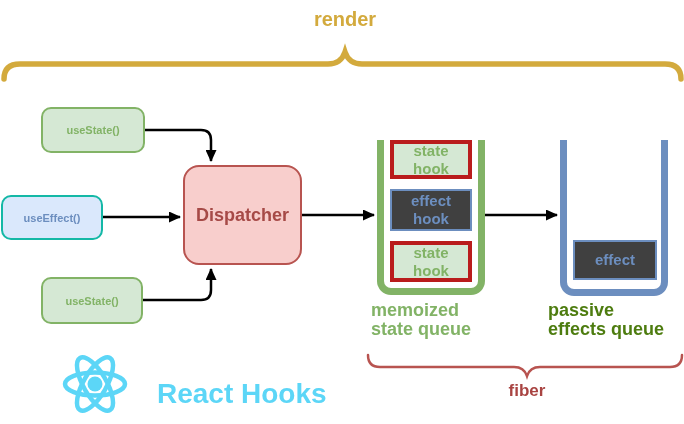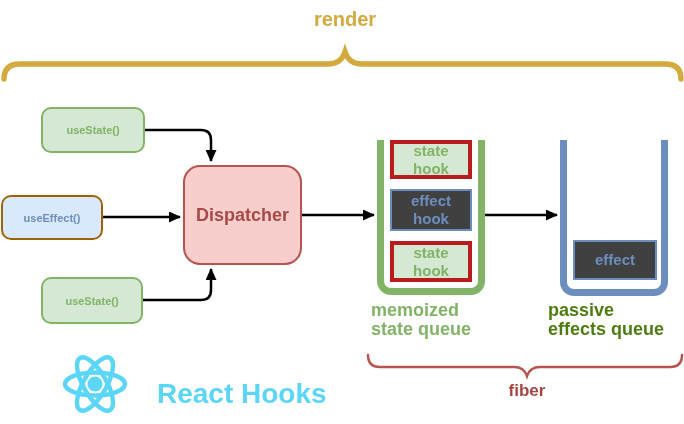--- a/index.html
+++ b/index.html
@@ -9,21 +9,21 @@
   }
   .abs{position:absolute;}
   svg{display:block;}
   
   .box{
     position:absolute;display:flex;align-items:center;justify-content:center;
     border-radius:10px;font-weight:bold;font-size:11px;box-sizing:border-box;
     text-align:center;
   }
   .box.green{background:#d5e8d4;border:2px solid #82b366;color:#82b366;}
-  .box.blue{background:#dae8fc;border:2px solid #a16207;color:#6c8ebf;}
+  .box.blue{background:#dae8fc;border:2px solid #14b8a6;color:#6c8ebf;}
   .box.red{background:#f8cecc;border:2px solid #b85450;color:#a64a47;border-radius:16px;font-size:18px;}
   
   .qbox{
     position:absolute;display:flex;align-items:center;justify-content:center;
     font-weight:bold;font-size:15px;line-height:18px;box-sizing:border-box;
     text-align:center;white-space:pre-line;
   }
   .qbox.green{background:#d5e8d4;border:4px solid #b91c1c;color:#82b366;}
   .qbox.blue{background:#404040;border:2px solid #6c8ebf;color:#6c8ebf;}
   
@@ -75,21 +75,21 @@
     <path d="M 302 215 L 374 215" fill="none" stroke="#000" stroke-width="2.5" marker-end="url(#arrowhead)"></path>
     <path d="M 485 215 L 557 215" fill="none" stroke="#000" stroke-width="2.5" marker-end="url(#arrowhead)"></path>
   </svg>
 
   <div class="render-label">render</div>
 
   <div class="box green" style="left:41px;top:107px;width:104px;height:46px;">useState()</div>
   <div class="box blue" style="left:1px;top:195px;width:102px;height:45px;">useEffect()</div>
   <div class="box green" style="left:41px;top:277px;width:102px;height:47px;">useState()</div>
 
-  <div class="box red" style="left:183px;top:165px;width:119px;height:100px;border-radius:17px;">Dispatcher</div>
+  <div class="box red" style="left:183px;top:165px;width:119px;height:100px;">Dispatcher</div>
 
   <div class="ucontainer green" style="left:377px;top:140px;width:108px;height:155px;"></div>
   <div class="qbox green" style="left:390px;top:140px;width:82px;height:39px;">state
 hook</div>
   <div class="qbox blue" style="left:390px;top:189px;width:82px;height:42px;">effect
 hook</div>
   <div class="qbox green" style="left:390px;top:241px;width:82px;height:41px;">state
 hook</div>
   <div class="caption green" style="left:371px;top:301px;width:120px;">memoized
 state queue</div>

